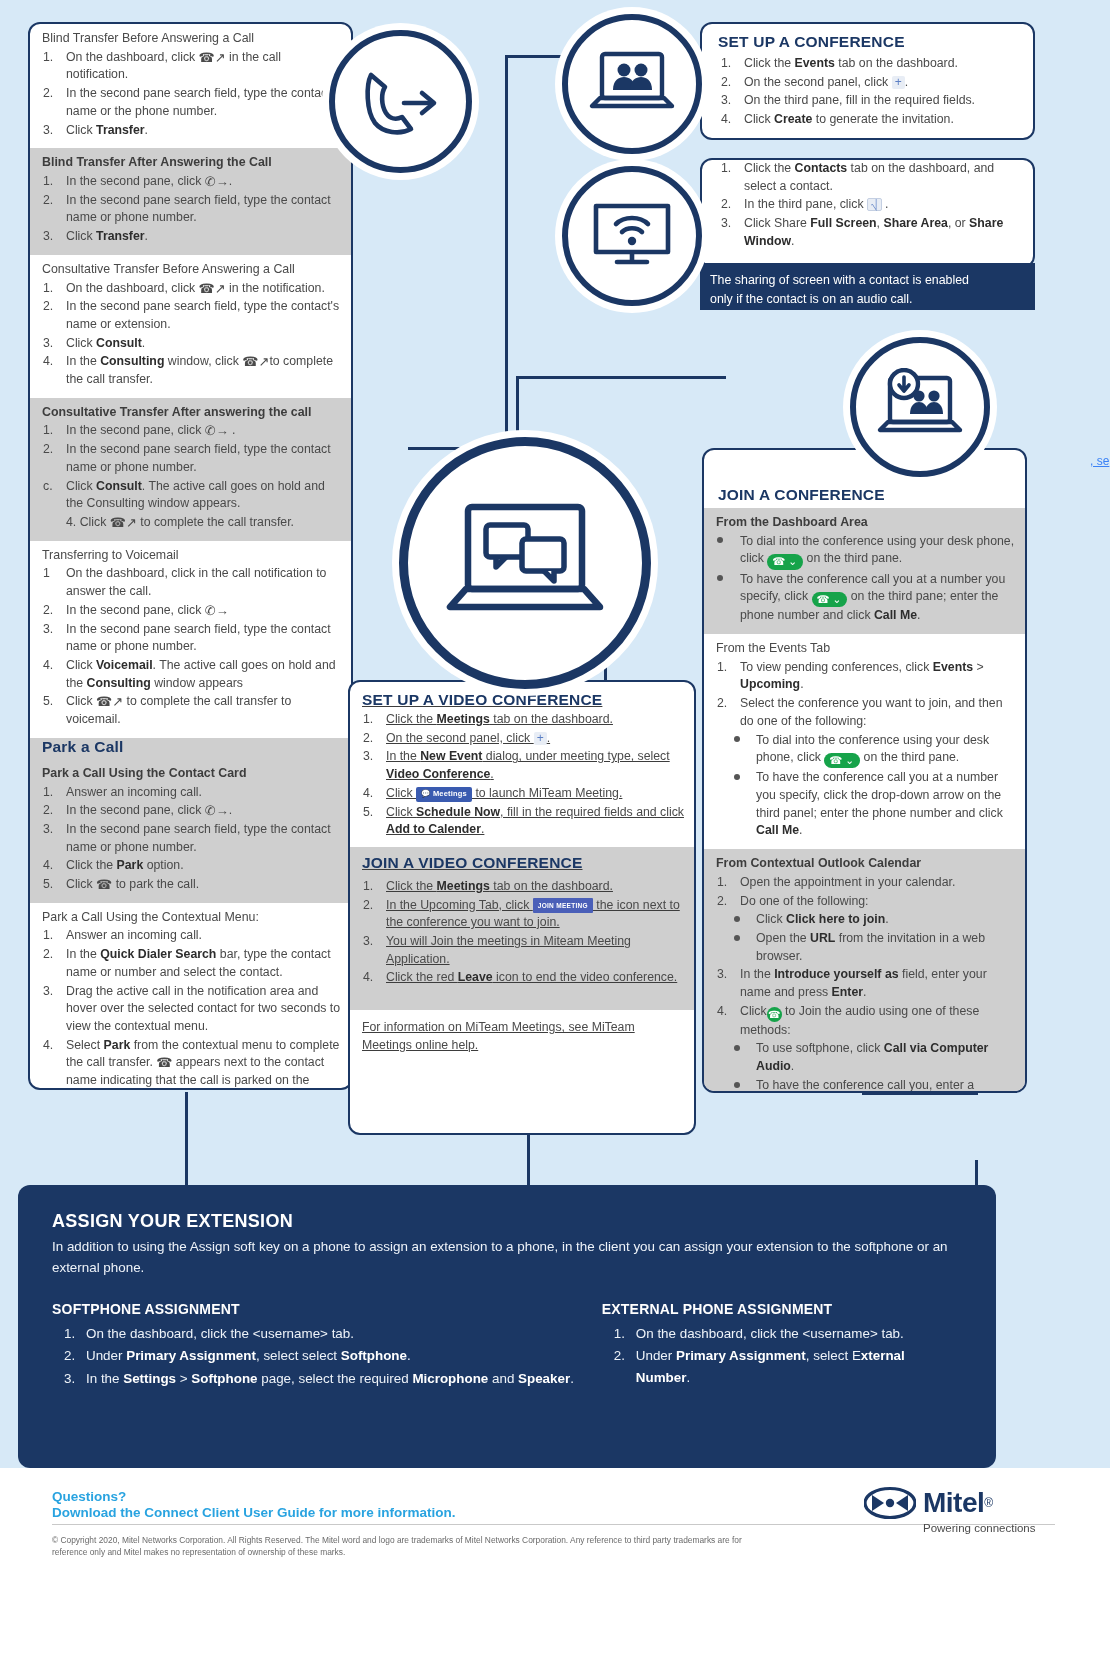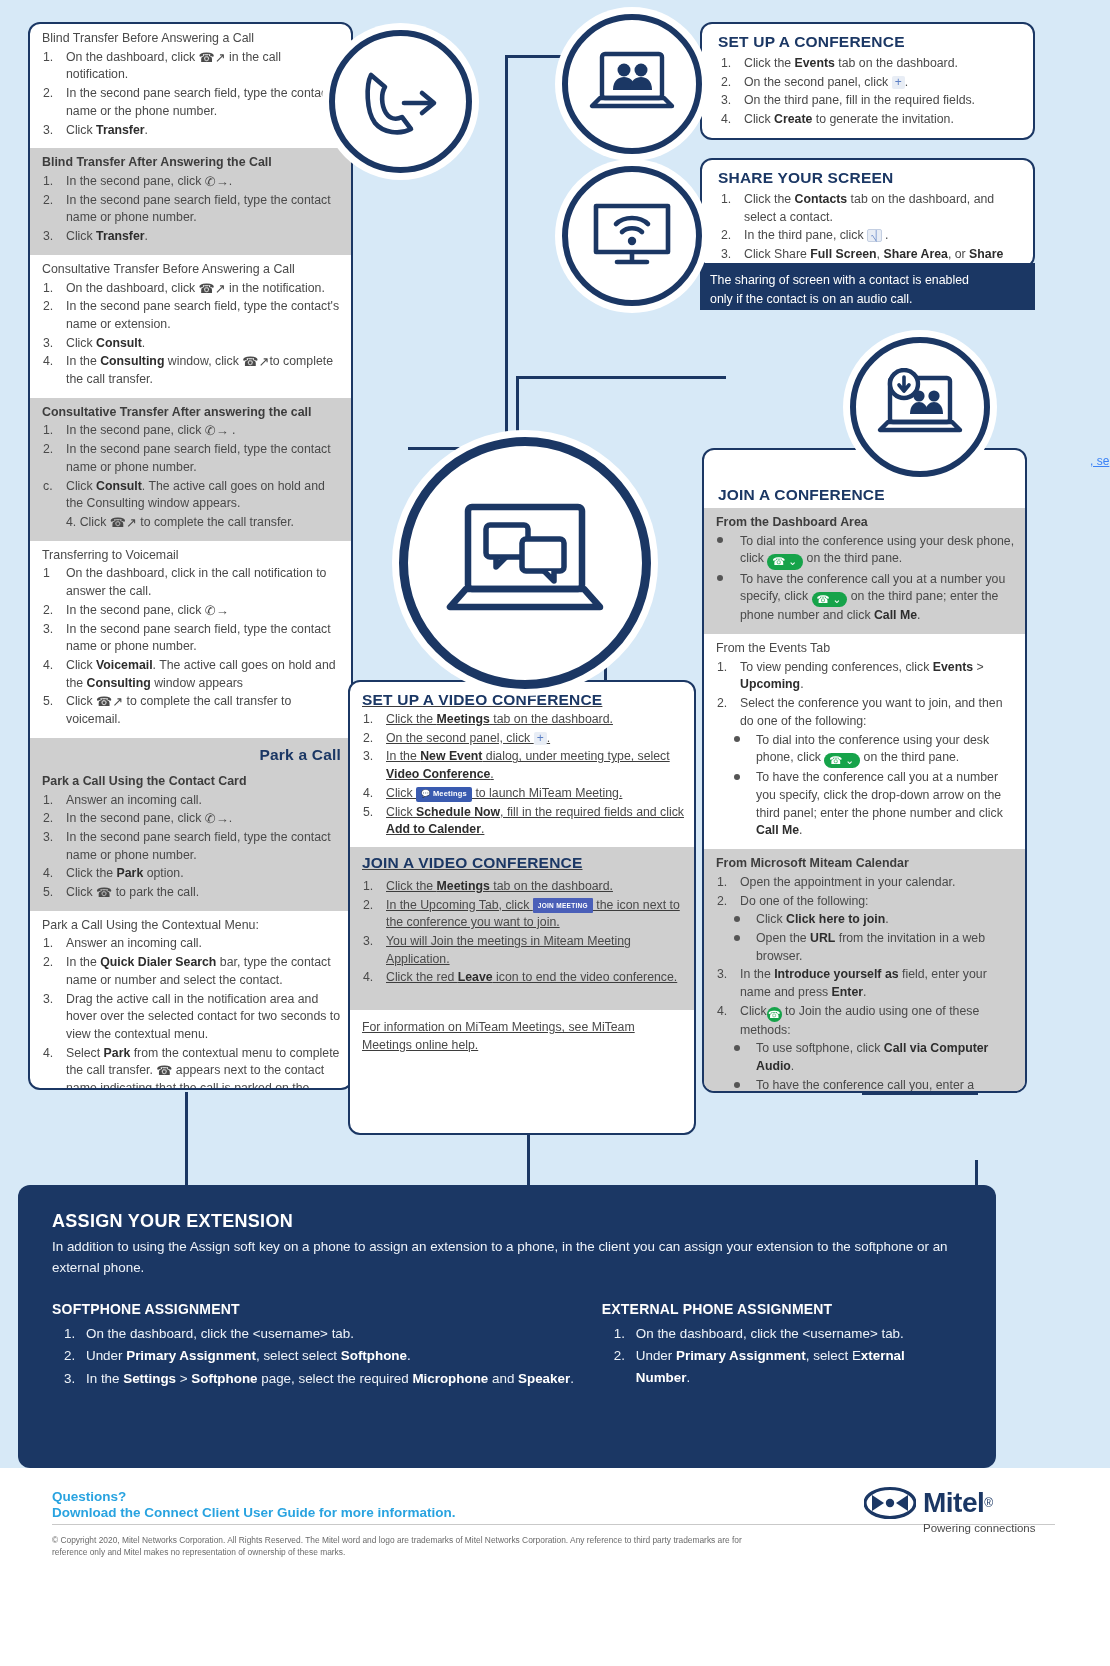--- a/index.html
+++ b/index.html
@@ -165,21 +165,21 @@
           <div class="sec-head">Transferring to Voicemail</div>
           <ol>
             <li><span class="num">1</span>On the dashboard, click in the call notification to answer the call.</li>
             <li><span class="num">2.</span>In the second pane, click <span class="ig">✆→</span></li>
             <li><span class="num">3.</span>In the second pane search field, type the contact name or phone number.</li>
             <li><span class="num">4.</span>Click <b>Voicemail</b>. The active call goes on hold and the <b>Consulting</b> window appears</li>
             <li><span class="num">5.</span>Click <span class="ig">☎↗</span> to complete the call transfer to voicemail.</li>
           </ol>
         </div>
       </div>
-    <div class="sec grey" style="padding-top:8px;padding-bottom:3px;text-align:right;">
+    <div class="sec grey" style="padding-top:0;padding-bottom:3px;">
       <div class="card-title">Park a Call</div>
     </div>
     <div id="park-sections">
         <div class="sec grey">
           <div class="sec-head b">Park  a Call Using the Contact Card</div>
           <ol>
             <li><span class="num">1.</span>Answer an incoming call.</li>
             <li><span class="num">2.</span>In the second pane, click <span class="ig">✆→</span>.</li>
             <li><span class="num">3.</span>In the second pane search field, type the contact name or phone number.</li>
             <li><span class="num">4.</span>Click the <b>Park</b> option.</li>
@@ -204,23 +204,20 @@
     </div>
     <ol id="conference-items" style="padding:0 12px 0 18px;">
         <li><span class="num">1.</span>Click the <b>Events</b> tab on the dashboard.</li>
         <li><span class="num">2.</span>On the second panel, click <span class="plusbtn">+</span>.</li>
         <li><span class="num">3.</span>On the third pane, fill in the required fields.</li>
         <li><span class="num">4.</span>Click <b>Create</b> to generate the invitation.</li>
       </ol>
   </div>
 
   <div class="card" style="left:700px;top:158px;width:335px;height:110px;">
-    <div style="padding:9px 12px 4px 16px;">
-      <div class="card-title">SHARE YOUR SCREEN</div>
-    </div>
     <ol id="share-items" style="padding:0 6px 0 18px;">
         <li><span class="num">1.</span>Click the <b>Contacts</b> tab on the dashboard, and select a contact.</li>
         <li><span class="num">2.</span>In the third pane, click <span class="sharebtn">⎷</span> .</li>
         <li><span class="num">3.</span>Click Share <b>Full Screen</b>, <b>Share Area</b>, or <b>Share Window</b>.</li>
       </ol>
   </div>
   <div class="callout" style="left:700px;top:263px;width:335px;height:47px;">
     <div>The sharing of screen with a contact  is enabled</div>
     <div>only if the contact is on an audio call.</div>
   </div>
@@ -240,21 +237,21 @@
         <div class="sec">
           <div class="sec-head">From the Events Tab</div>
           <ol>
             <li><span class="num">1.</span>To view pending conferences, click <b>Events</b> &gt; <b>Upcoming</b>.</li>
             <li><span class="num">2.</span>Select the conference you want to join, and then do one of the following:</li>
             <li class="b2"><span class="num"><span class="dot"></span></span>To dial into the conference using your desk phone, click <span class="greenphone">☎ ⌄</span> on the third pane.</li>
             <li class="b2"><span class="num"><span class="dot"></span></span>To have the conference call you at a number you specify, click the drop-down arrow on the third panel; enter the phone number and click <b>Call Me</b>.</li>
           </ol>
         </div>
         <div class="sec grey">
-          <div class="sec-head b">From Microsoft Miteam Calendar</div>
+          <div class="sec-head b">From Contextual Outlook Calendar</div>
           <ol>
             <li><span class="num">1.</span>Open the appointment in your calendar.</li>
             <li><span class="num">2.</span>Do one of the following:</li>
             <li class="b2"><span class="num"><span class="dot"></span></span>Click <b>Click here to join</b>.</li>
             <li class="b2"><span class="num"><span class="dot"></span></span>Open the <b>URL</b> from the invitation in a web browser.</li>
             <li><span class="num">3.</span>In the <b>Introduce yourself as</b> field, enter your name and press <b>Enter</b>.</li>
             <li><span class="num">4.</span>Click<span class="greencircle">☎</span> to Join the audio using one of these methods:</li>
             <li class="b2"><span class="num"><span class="dot"></span></span>To use softphone, click <b>Call via Computer Audio</b>.</li>
             <li class="b2"><span class="num"><span class="dot"></span></span>To have the conference call you, enter a number and click .</li>
           </ol>

